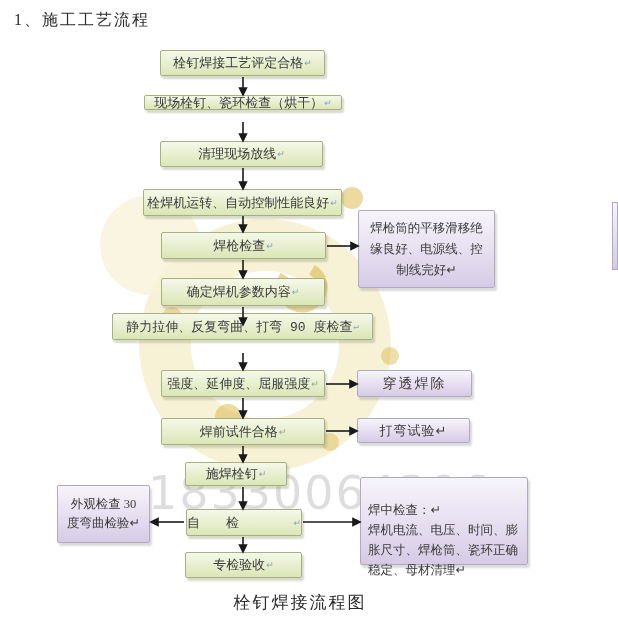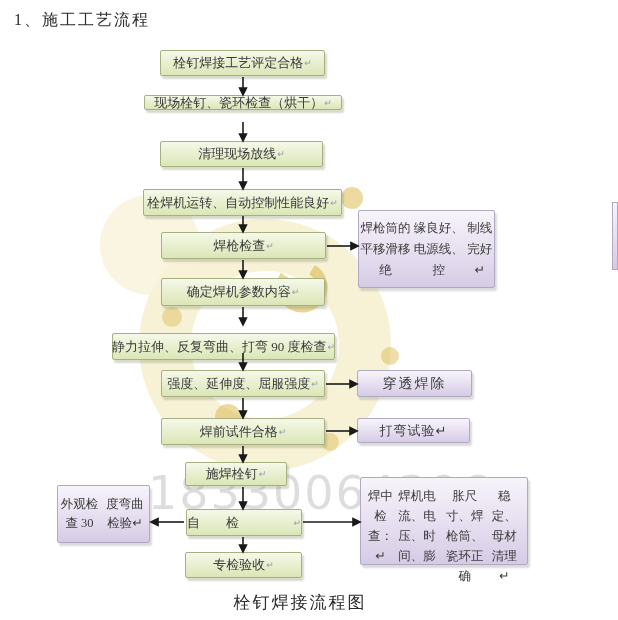--- a/index.html
+++ b/index.html
@@ -22,41 +22,41 @@
     text-align:center; font-size:17px; color:#2b2b2b; letter-spacing:2px;}
 
   
   .box{position:absolute; display:flex; align-items:center; justify-content:center;
     z-index:2; box-sizing:border-box; font-size:13px; color:#3a3a3a;
     text-align:center; white-space:nowrap; border-radius:2px;}
   .gbox{background:linear-gradient(180deg,#f5f8e9 0%,#e9f0d2 45%,#dbe6b6 100%);
     border:1px solid #a8b082; box-shadow:2px 3px 2px rgba(140,150,110,0.35);}
   .pbox{background:linear-gradient(180deg,#f7f4fb 0%,#e9e2f2 45%,#d6cbe5 100%);
     border:1px solid #b0a9c2; box-shadow:2px 3px 2px rgba(150,150,150,0.35);}
-  .multi{flex-direction:row; white-space:normal; line-height:21px; font-size:12.5px;}
+  .multi{flex-direction:column; white-space:normal; line-height:21px; font-size:12.5px;}
   .crlf{color:#8fa0b8; font-size:9px; margin-left:1px; align-self:center;}
 
   #b1 {left:160px; top:50px;  width:165px; height:26px;}
   #b2 {left:144px; top:95px;  width:198px; height:15px;}
   #b3 {left:160px; top:141px; width:163px; height:26px;}
   #b4 {left:143px; top:189px; width:199px; height:27px;}
   #b5 {left:161px; top:232px; width:165px; height:27px;}
   #b6 {left:161px; top:278px; width:164px; height:28px;}
-  #b7 {left:112px; top:333px; width:223px; height:27px;}
+  #b7 {left:112px; top:313px; width:261px; height:27px;font-family:Liberation Mono, monospace;}
   #b8 {left:161px; top:370px; width:164px; height:27px;}
   #b9 {left:161px; top:418px; width:164px; height:27px;}
   #b10{left:185px; top:462px; width:102px; height:24px;}
   #b11{left:186px; top:509px; width:116px; height:27px;justify-content:space-between;}
   #b12{left:185px; top:552px; width:117px; height:26px;}
 
   #sA {left:358px; top:210px; width:137px; height:78px;}
   #sB {left:357px; top:370px; width:115px; height:27px; font-size:14px; letter-spacing:2px;}
   #sC {left:357px; top:418px; width:113px; height:25px; letter-spacing:1px;}
   #sD {left:360px; top:477px; width:168px; height:88px; align-items:flex-start;
-       justify-content:flex-start; text-align:center; padding:8px 7px; line-height:20px;}
+       justify-content:flex-start; text-align:center; padding:22px 7px; line-height:20px;}
   #sE {left:57px;  top:485px; width:93px;  height:58px; line-height:19px;}
 
   #edge-sliver{position:absolute; left:612px; top:202px; width:6px; height:68px; z-index:2;
     background:linear-gradient(180deg,#f7f4fb,#d6cbe5); border:1px solid #b0a9c2; box-sizing:border-box;}
 
   
   #arrow-layer{position:absolute; left:0; top:0; z-index:3; pointer-events:none;}
 </style>
 </head>
 <body>

